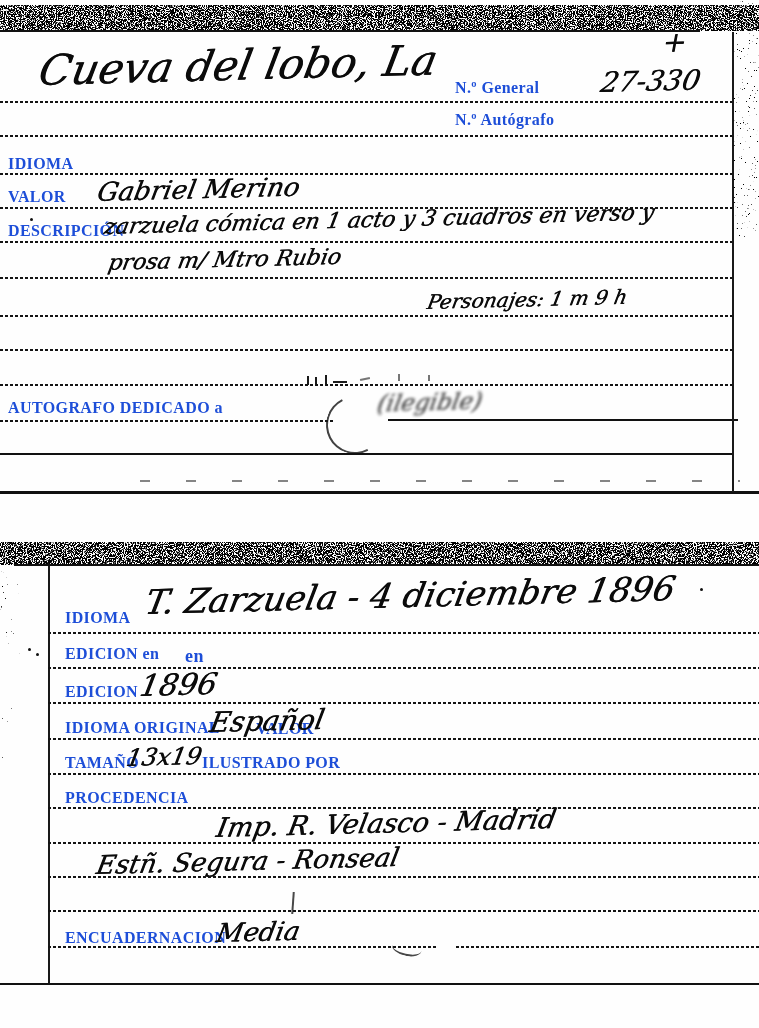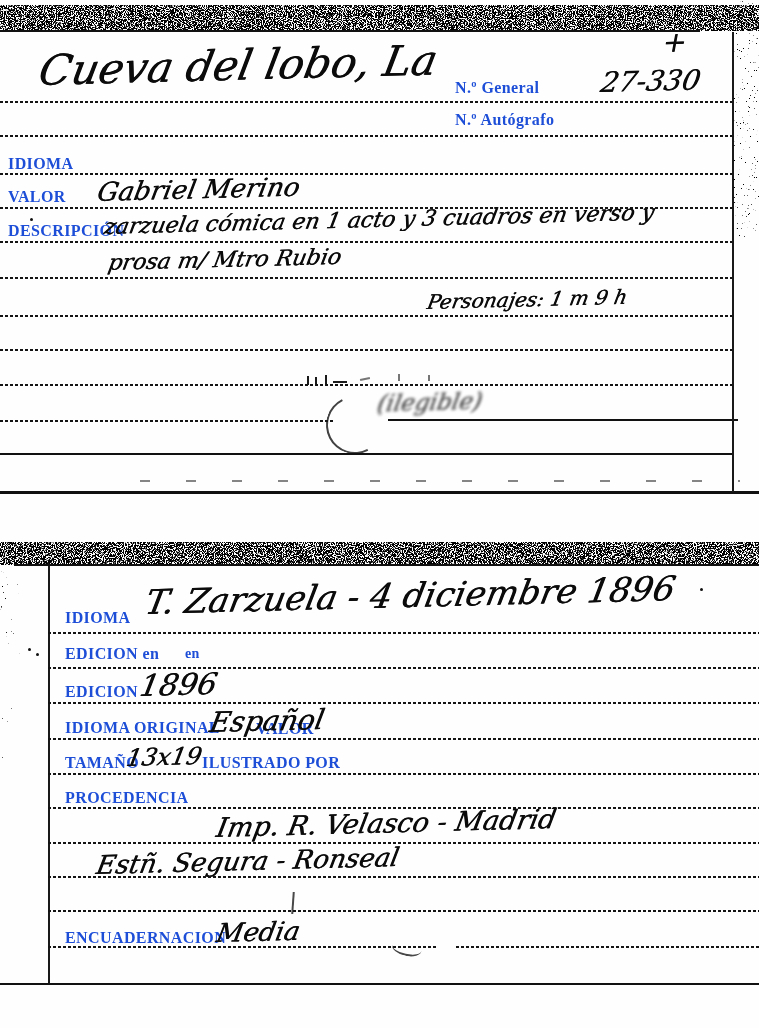--- a/index.html
+++ b/index.html
@@ -1,20 +1,20 @@
 <!DOCTYPE html>
 <html><head>
 <meta charset="utf-8">
 <style>
   html,body{margin:0;padding:0;background:#e8e8e8;}
   .page{position:relative;width:759px;height:1028px;background:#fefefe;overflow:hidden;
         font-family:"Liberation Serif",serif;}
   .lab{position:absolute;font-weight:700;font-size:16px;letter-spacing:.4px;color:#1d4ed8;
        white-space:nowrap;font-family:"Liberation Serif",serif;}
-  .lab.sm{font-size:14px;}
+  .lab.sm{font-size:18px;}
   .hand{position:absolute;font-family:"DejaVu Serif",serif;font-style:italic;color:#0b0b0b;
         white-space:nowrap;transform:skewX(-12deg) rotate(-1.5deg);transform-origin:left bottom;
         text-shadow:.5px 0 0 currentColor;}
   .dotline{position:absolute;height:2px;
         background:repeating-linear-gradient(90deg,#141414 0 3px,transparent 3px 5px);}
   .sparsedash{position:absolute;height:2px;opacity:.55;
         background:repeating-linear-gradient(90deg,#222 0 10px,transparent 10px 46px);}
   .solidline{position:absolute;background:#111;}
   .vline{position:absolute;width:2px;background:#191919;}
   .dot{position:absolute;width:3px;height:3px;background:#111;border-radius:50%;}
@@ -104,20 +104,21 @@
 
   <div class="tick" style="left:307px;top:376px;width:2px;height:9px;"></div>
   <div class="tick" style="left:315px;top:377px;width:2px;height:8px;"></div>
   <div class="tick" style="left:325px;top:375px;width:2px;height:10px;"></div>
   <div class="tick" style="left:333px;top:381px;width:14px;height:2px;"></div>
   <div class="tick" style="left:360px;top:378px;width:10px;height:2px;transform:rotate(-12deg);opacity:.6;"></div>
   <div class="tick" style="left:398px;top:374px;width:2px;height:7px;opacity:.6;"></div>
   <div class="tick" style="left:428px;top:375px;width:2px;height:6px;opacity:.6;"></div>
   <div class="dotline" style="left:0;top:384px;width:733px;"></div>
 
+  <div class="lab" style="left:8px;top:399px;">AUTOGRAFO DEDICADO a</div>
   <div class="stamp" style="left:326px;top:396px;"></div>
   <div class="hand smudge" style="left:375px;top:391px;font-size:23px;">(ilegible)</div>
   <div class="dotline" style="left:0;top:420px;width:335px;"></div>
   <div class="solidline" style="left:388px;top:419px;width:350px;height:2px;"></div>
 
   <div class="solidline" style="left:0;top:453px;width:733px;height:2px;"></div>
 
   <div class="sparsedash" style="left:140px;top:480px;width:600px;"></div>
 
   <div class="solidline" style="left:0;top:491px;width:759px;height:3px;"></div>

